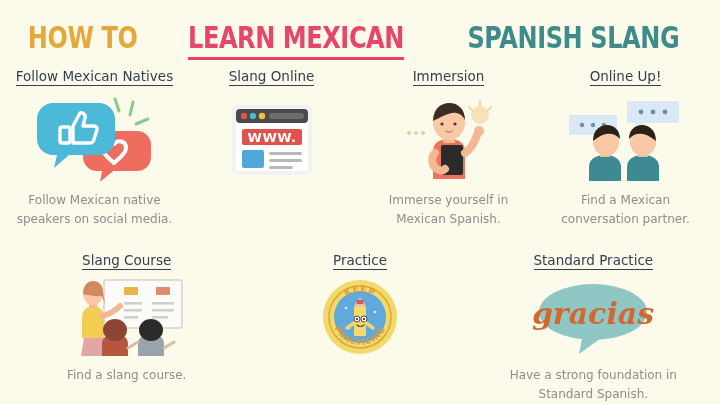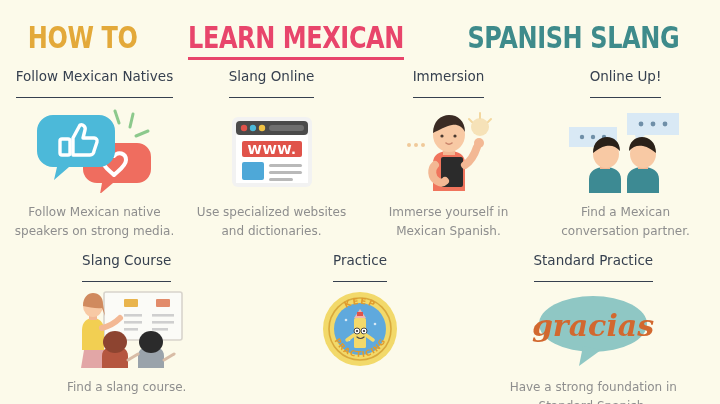--- a/index.html
+++ b/index.html
@@ -64,21 +64,21 @@
   }
   .row-bot .card { padding: 0 10px; }
 
   .card-title {
     font-family: "DejaVu Sans", sans-serif;
     font-size: 13.5px;
     font-weight: 400;
     color: #36404f;
     text-align: center;
     border-bottom: 1.4px solid #36404f;
-    padding-bottom: 13px;
+    padding-bottom: 1px;
     line-height: 16px;
     white-space: nowrap;
   }
 
   .art {
     height: 88px;
     margin-top: 9px;
     display: flex;
     align-items: center;
     justify-content: center;
@@ -125,21 +125,21 @@
           <path d="M62 34 h40 a14 14 0 0 1 14 14 v12 a14 14 0 0 1 -14 14 h-24 l-13 11 l2 -11 h-5 a14 14 0 0 1 -14 -14 v-12 a14 14 0 0 1 14 -14 z" fill="#ef6d5f"></path>
           <path d="M79 47 c-4 -5 -12 -3 -12 4 c0 6 8 11 12 15 c4 -4 12 -9 12 -15 c0 -7 -8 -9 -12 -4 z" fill="none" stroke="#ffffff" stroke-width="4" stroke-linejoin="round"></path>
 
           <path d="M18 6 h46 a16 16 0 0 1 16 16 v20 a16 16 0 0 1 -16 16 h-30 l-15 13 l3 -13 h-4 a16 16 0 0 1 -16 -16 v-20 a16 16 0 0 1 16 -16 z" fill="#4cb9d9"></path>
           <g fill="none" stroke="#ffffff" stroke-width="3.4" stroke-linejoin="round" stroke-linecap="round">
             <rect x="25" y="30" width="10" height="16" rx="2"></rect>
             <path d="M38 46 h17 a4 4 0 0 0 4 -4 l3 -9 a3 3 0 0 0 -3 -4 h-11 l2 -8 a4 4 0 0 0 -5 -5 l-7 13 z"></path>
           </g>
         </svg>
       </div>
-      <div class="card-desc">Follow Mexican native speakers on strong media.</div>
+      <div class="card-desc">Follow Mexican native speakers on social media.</div>
     </div>
 
     <div class="card">
       <div class="card-title">Slang Online</div>
       <div class="art">
         <svg width="88" height="84" viewBox="0 0 88 84">
           <rect x="4" y="8" width="80" height="70" rx="6" fill="#f2f2f2"></rect>
           <rect x="8" y="12" width="72" height="14" rx="4" fill="#4a4a4a"></rect>
           <circle cx="16" cy="19" r="3.2" fill="#e0534a"></circle>
           <circle cx="25" cy="19" r="3.2" fill="#4cb9d9"></circle>
@@ -147,21 +147,20 @@
           <rect x="41" y="16" width="35" height="6" rx="3" fill="#6e6e6e"></rect>
           <rect x="8" y="26" width="72" height="48" fill="#ffffff"></rect>
           <rect x="14" y="32" width="60" height="16" rx="2" fill="#e0534a"></rect>
           <text x="44" y="44.5" text-anchor="middle" font-family="DejaVu Sans, sans-serif" font-size="13" font-weight="700" fill="#ffffff" letter-spacing="0.5">WWW.</text>
           <rect x="14" y="53" width="22" height="18" rx="2" fill="#4ea8d8"></rect>
           <rect x="41" y="55" width="33" height="3" rx="1.5" fill="#b9b9b9"></rect>
           <rect x="41" y="62" width="33" height="3" rx="1.5" fill="#b9b9b9"></rect>
           <rect x="41" y="69" width="24" height="3" rx="1.5" fill="#b9b9b9"></rect>
         </svg>
       </div>
-      <div class="card-desc">Use specialized websites and dictionaries.</div>
     </div>
 
     <div class="card">
       <div class="card-title">Immersion</div>
       <div class="art">
         <svg width="104" height="84" viewBox="0 0 104 84">
 
           <g fill="#f0c99a">
             <circle cx="12" cy="36" r="2"></circle>
               <circle cx="19" cy="36" r="2"></circle>

